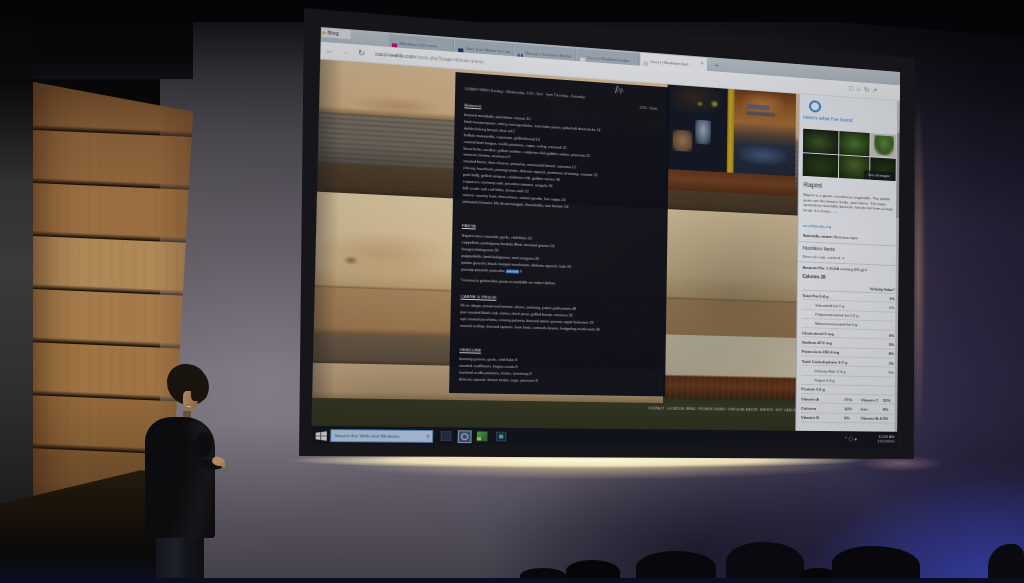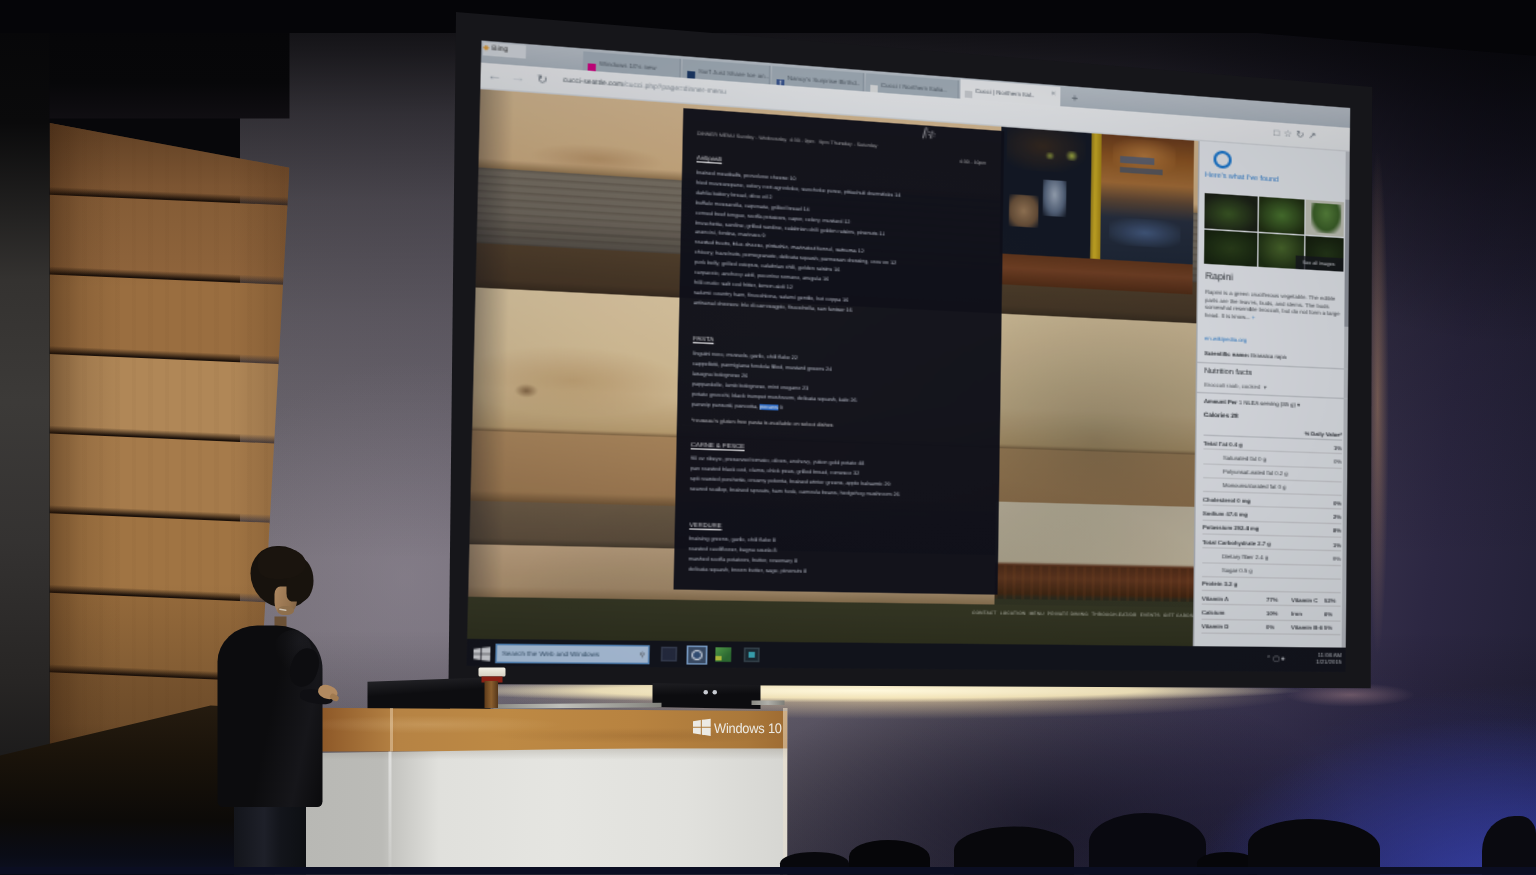--- a/index.html
+++ b/index.html
@@ -261,44 +261,20 @@
     <div class="abs" style="left:170px;top:4px;width:10px;height:10px;background:#1e2e38;border:1px solid #3a4a54;">
           <div style="width:4px;height:4px;margin:2px auto;background:#3ab8c8;"></div>
         </div>
     <div class="abs" style="left:522px;top:5px;width:26px;height:9px;color:#c8ccd4;font-size:5px;letter-spacing:1px;">⌃▢●</div>
     <div class="abs" style="left:549px;top:3px;width:30px;height:13px;color:#d8dce4;font-size:4.2px;line-height:5.4px;text-align:right;padding-right:2px;">11:08 AM<br>1/21/2015</div>
   </div>
 
   <div class="abs" style="left:0;top:0;width:580px;height:420px;background:radial-gradient(ellipse 420px 320px at 48% 45%, rgba(0,0,0,0), rgba(10,10,20,0.16) 100%);"></div>
 </div>
 
-<div class="abs" style="left:183px;top:440px;width:342px;height:143px;">
-  <div class="abs" style="left:62px;top:13px;width:82px;height:21px;background:linear-gradient(178deg,#222226,#0d0d10 42%);transform:skewY(-2deg);"></div>
-  <div class="abs" style="left:252px;top:16px;width:72px;height:16px;background:linear-gradient(178deg,#1e1e22,#0c0c0f 45%);transform:skewY(1deg);"></div>
-  <div class="abs" style="left:286px;top:20px;width:3px;height:3px;background:#c8cbd2;border-radius:50%;"></div>
-      <div class="abs" style="left:292px;top:20px;width:3px;height:3px;background:#c8cbd2;border-radius:50%;"></div>
-  <div class="abs" style="left:146px;top:28.5px;width:112px;height:2.5px;background:linear-gradient(90deg,#8a8a84,#c0c0ba 40%,#84847e);transform:skewY(-0.5deg);"></div>
-      <div class="abs" style="left:318px;top:27px;width:22px;height:2.5px;background:linear-gradient(90deg,#8a8a84,#b0b0aa 50%,#7e7e78);"></div>
-  <div class="abs" style="left:136px;top:5px;width:18px;height:6px;background:linear-gradient(180deg,#f2efe4,#d6d0c2);border-radius:1px;"></div>
-  <div class="abs" style="left:138px;top:11px;width:14px;height:3.5px;background:#8a2014;"></div>
-  <div class="abs" style="left:140px;top:14px;width:9px;height:18px;background:linear-gradient(90deg,#5e3b1a,#8a5e2e 50%,#54361a);"></div>
-  <div class="abs" style="left:0;top:31px;width:342px;height:30px;background:linear-gradient(90deg,#6e4018 0%,#8a5526 8%,#b68344 24%,#bd8944 45%,#b88340 70%,#aa783a 92%,#9e6b32 100%);clip-path:polygon(0 2%,100% 10%,100% 96%,0 104%);">
-    <div class="abs" style="left:0;top:0;width:342px;height:30px;background:radial-gradient(ellipse 120px 8px at 30% 40%, rgba(250,225,180,0.18), rgba(0,0,0,0) 75%),radial-gradient(ellipse 140px 7px at 72% 65%, rgba(90,50,18,0.15), rgba(0,0,0,0) 75%);"></div>
-  </div>
-  <div class="abs" style="left:77px;top:32px;width:2px;height:29px;background:rgba(240,220,190,0.45);"></div>
-  <svg class="abs" style="left:279px;top:38px;" width="70" height="16" viewBox="0 0 70 16">
-        <g fill="#eceae4">
-          <path d="M0,2.8 L5.2,2.0 L5.2,6.5 L0,6.5 Z M5.9,1.9 L11.8,1.1 L11.8,6.5 L5.9,6.5 Z M0,7.2 L5.2,7.2 L5.2,11.7 L0,10.9 Z M5.9,7.2 L11.8,7.2 L11.8,12.6 L5.9,11.8 Z"></path>
-          <text x="14" y="11" font-family="Liberation Sans, sans-serif" font-size="9.2" font-weight="400" letter-spacing="-0.15" transform="scale(0.93,1)" transform-origin="14 0">Windows 10</text>
-        </g>
-      </svg>
-  <div class="abs" style="left:0;top:59px;width:342px;height:84px;background:linear-gradient(180deg, rgba(110,100,85,0.22), rgba(0,0,0,0) 9%),linear-gradient(90deg,#b7b7b3 0%,#bbbbb7 21%,#c4c4c0 23%,#e0e0dc 32%,#e5e5e1 55%,#e1e1dd 80%,#d6d6d2 100%);clip-path:polygon(0 4%,100% -2%,100% 100%,0 100%);"></div>
-  <div class="abs" style="left:76px;top:61px;width:2px;height:82px;background:linear-gradient(180deg,rgba(255,255,255,0.5),rgba(255,255,255,0.1));"></div>
-      <div class="abs" style="left:339px;top:32px;width:2.5px;height:111px;background:linear-gradient(180deg,rgba(245,230,205,0.55),rgba(245,230,205,0.25));"></div>
-</div>
 
 <div class="abs" style="left:130px;top:358px;width:115px;height:225px;">
 
   <div class="abs" style="left:37px;top:6px;width:40px;height:41px;background:#17120d;border-radius:46% 54% 38% 58%;"></div>
 
   <div class="abs" style="left:53px;top:33px;width:15px;height:19px;background:linear-gradient(105deg,#ad8760,#94724e 65%,#7a5e42);border-radius:28% 50% 58% 46%;"></div>
 
   <div class="abs" style="left:61px;top:14px;width:18px;height:29px;background:#18130d;border-radius:22% 78% 72% 28%;"></div>
   <div class="abs" style="left:42px;top:7px;width:32px;height:21px;background:#1a140e;border-radius:45% 60% 55% 40%;"></div>
 

